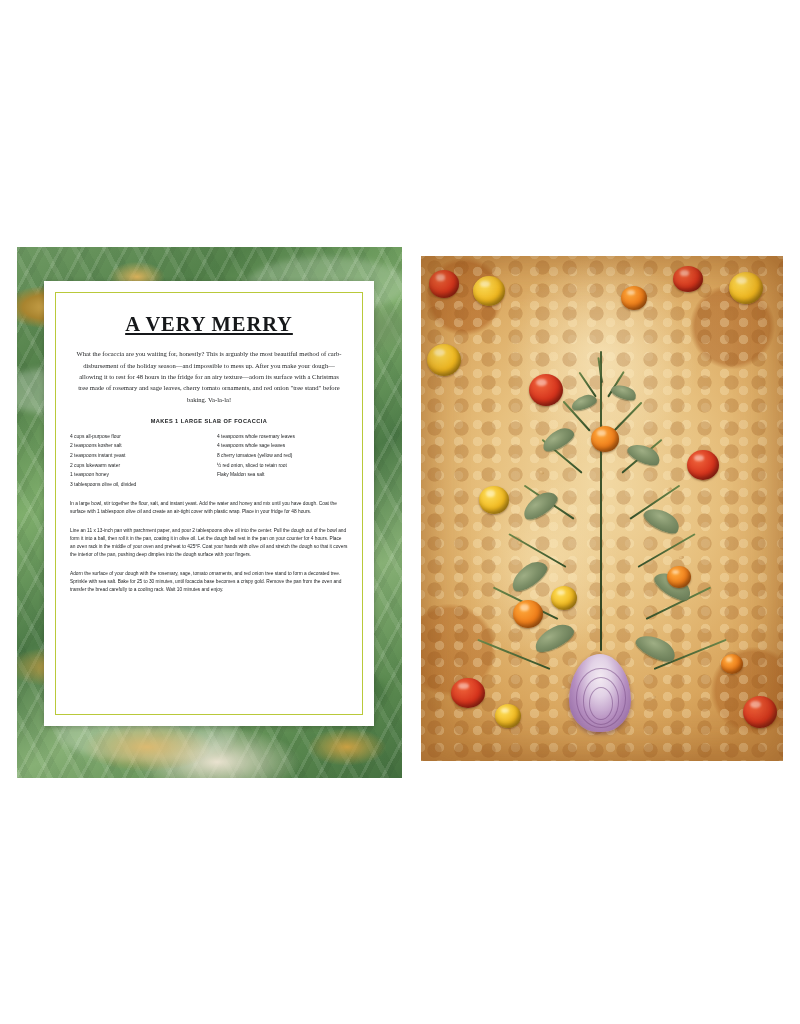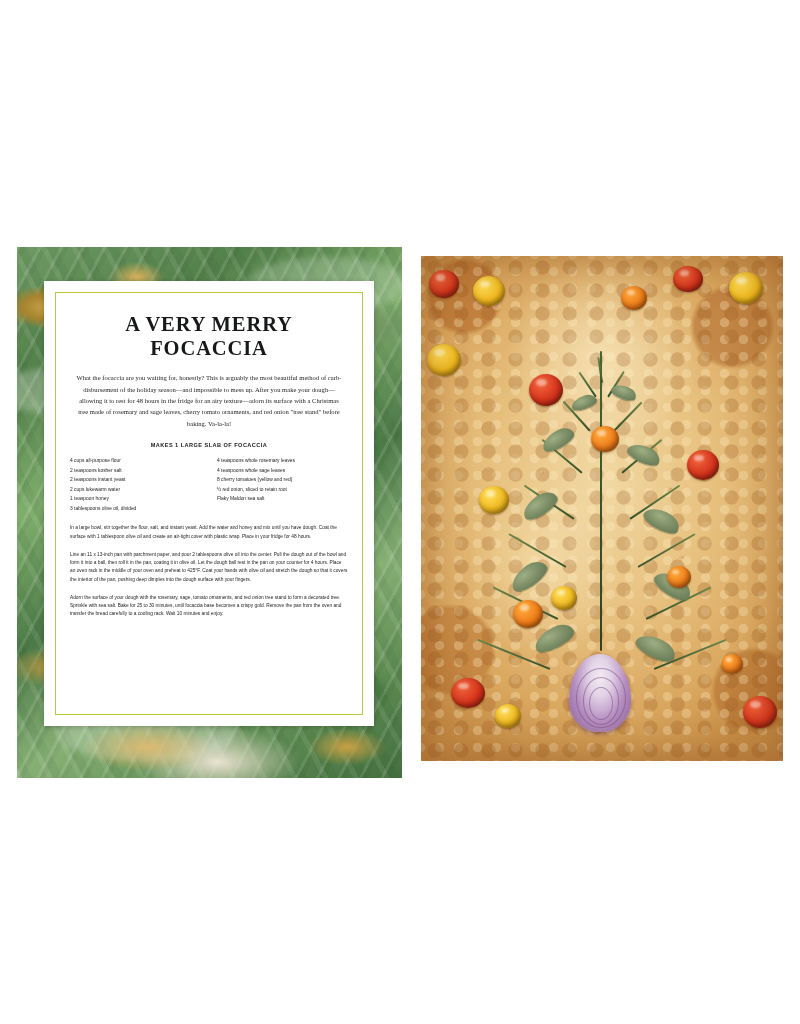--- a/index.html
+++ b/index.html
@@ -84,20 +84,21 @@
 
   .recipe-title {
     font-family: "Liberation Serif", serif;
     font-weight: 700;
     font-size: 20.5px;
     letter-spacing: 0.9px;
     text-align: center;
     color: #16181a;
     line-height: 1.18;
     margin: 6px 0 0 0;
+    text-decoration: underline;
   }
   .recipe-title .line2 { display: block; }
 
   .recipe-intro {
     font-family: "Liberation Serif", serif;
     font-size: 6.6px;
     line-height: 1.72;
     text-align: center;
     color: #1d1f21;
     margin: 12px 6px 0 6px;
@@ -260,21 +261,20 @@
     <div class="marble-swirl" style="left:230px; top:10px; width:160px; height:55px; background:rgba(255,255,255,0.18);"></div>
     <div class="marble-swirl" style="left:40px; top:455px; width:180px; height:60px; background:rgba(255,255,255,0.20);"></div>
     <div class="marble-swirl" style="left:250px; top:420px; width:120px; height:50px; background:rgba(30,70,35,0.18);"></div>
 
     <div class="card">
       <div class="card-rule"></div>
       <div class="card-inner">
 
         <div class="recipe-title">
           <span>A VERY MERRY</span>
-          <span class="line2">FOCACCIA</span>
         </div>
 
         <p class="recipe-intro">What the focaccia are you waiting for, honestly? This is arguably the most beautiful method of carb-disbursement of the holiday season—and impossible to mess up. After you make your dough—allowing it to rest for 48 hours in the fridge for an airy texture—adorn its surface with a Christmas tree made of rosemary and sage leaves, cherry tomato ornaments, and red onion "tree stand" before baking. Va-la-la!</p>
 
         <div class="makes">MAKES 1 LARGE SLAB OF FOCACCIA</div>
 
         <div class="ingredients">
           <div class="ing-col left">
             <div class="ing-item">4 cups all-purpose flour</div>
             <div class="ing-item">2 teaspoons kosher salt</div>

